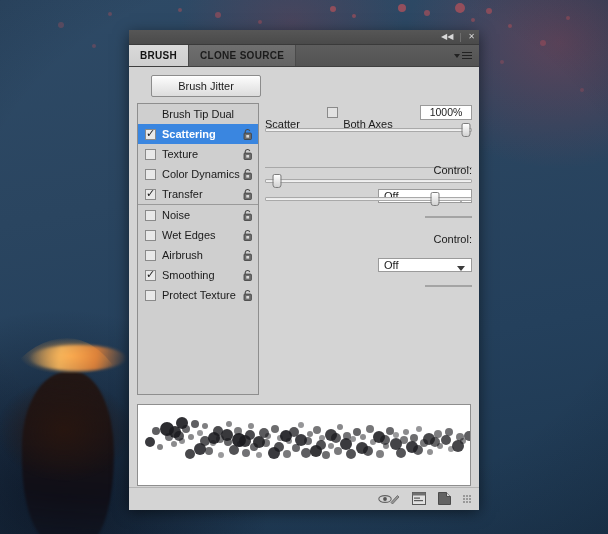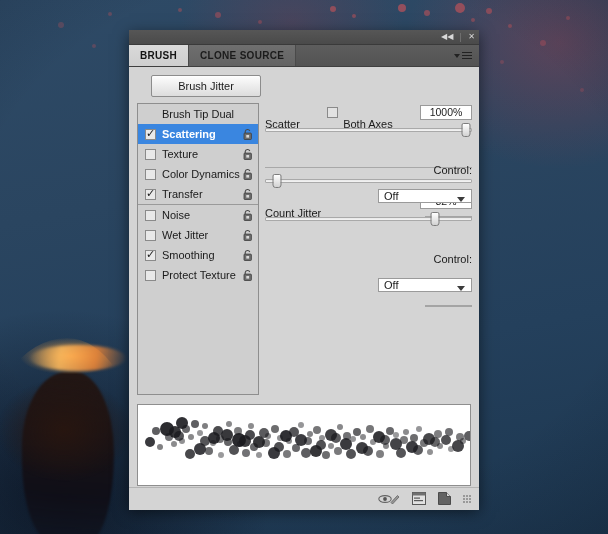--- a/index.html
+++ b/index.html
@@ -399,21 +399,30 @@
                 <span class="cb"></span>
                 <span class="row-label">Noise</span>
                 <svg class="lock" viewBox="0 0 11 13">
                   <path d="M2.2 5.2 V3.6 a2.4 2.4 0 0 1 4.6 -0.6" fill="none" stroke="#4a4a4a" stroke-width="1.1"></path>
                   <rect x="1" y="5.1" width="7.4" height="6.4" rx="0.8" fill="#6e6e6e" stroke="#3c3c3c" stroke-width="0.8"></rect>
                   <rect x="3.3" y="7" width="2.8" height="2.6" fill="#d9d9d9"></rect>
                 </svg>
               </div>
               <div class="row">
                 <span class="cb"></span>
-                <span class="row-label">Wet Jitter</span>
+                <span class="row-label">Wet Edges</span>
+                <svg class="lock" viewBox="0 0 11 13">
+                  <path d="M2.2 5.2 V3.6 a2.4 2.4 0 0 1 4.6 -0.6" fill="none" stroke="#4a4a4a" stroke-width="1.1"></path>
+                  <rect x="1" y="5.1" width="7.4" height="6.4" rx="0.8" fill="#6e6e6e" stroke="#3c3c3c" stroke-width="0.8"></rect>
+                  <rect x="3.3" y="7" width="2.8" height="2.6" fill="#d9d9d9"></rect>
+                </svg>
+              </div>
+              <div class="row">
+                <span class="cb"></span>
+                <span class="row-label">Airbrush</span>
                 <svg class="lock" viewBox="0 0 11 13">
                   <path d="M2.2 5.2 V3.6 a2.4 2.4 0 0 1 4.6 -0.6" fill="none" stroke="#4a4a4a" stroke-width="1.1"></path>
                   <rect x="1" y="5.1" width="7.4" height="6.4" rx="0.8" fill="#6e6e6e" stroke="#3c3c3c" stroke-width="0.8"></rect>
                   <rect x="3.3" y="7" width="2.8" height="2.6" fill="#d9d9d9"></rect>
                 </svg>
               </div>
               <div class="row">
                 <span class="cb checked"></span>
                 <span class="row-label">Smoothing</span>
                 <svg class="lock" viewBox="0 0 11 13">
@@ -458,25 +467,20 @@
             <span class="ghostbox"></span>
           </div>
 
           <div class="hr"></div>
 
           <div class="slider">
             <div class="track"></div>
             <div class="knob" id="knob-count" style="left: 6%;"></div>
           </div>
 
-          <div class="ctl-row">
-            <span class="ctl-label">Count Jitter</span>
-            <span class="spacer"></span>
-            <span class="numbox">82%</span>
-          </div>
           <div class="slider">
             <div class="track"></div>
             <div class="knob" id="knob-jitter" style="left: 82%;"></div>
           </div>
 
           <div class="control-row">
             <span class="ctl-label">Control:</span>
             <span class="select">
               <span>Off</span>
               <span class="caret"></span>

